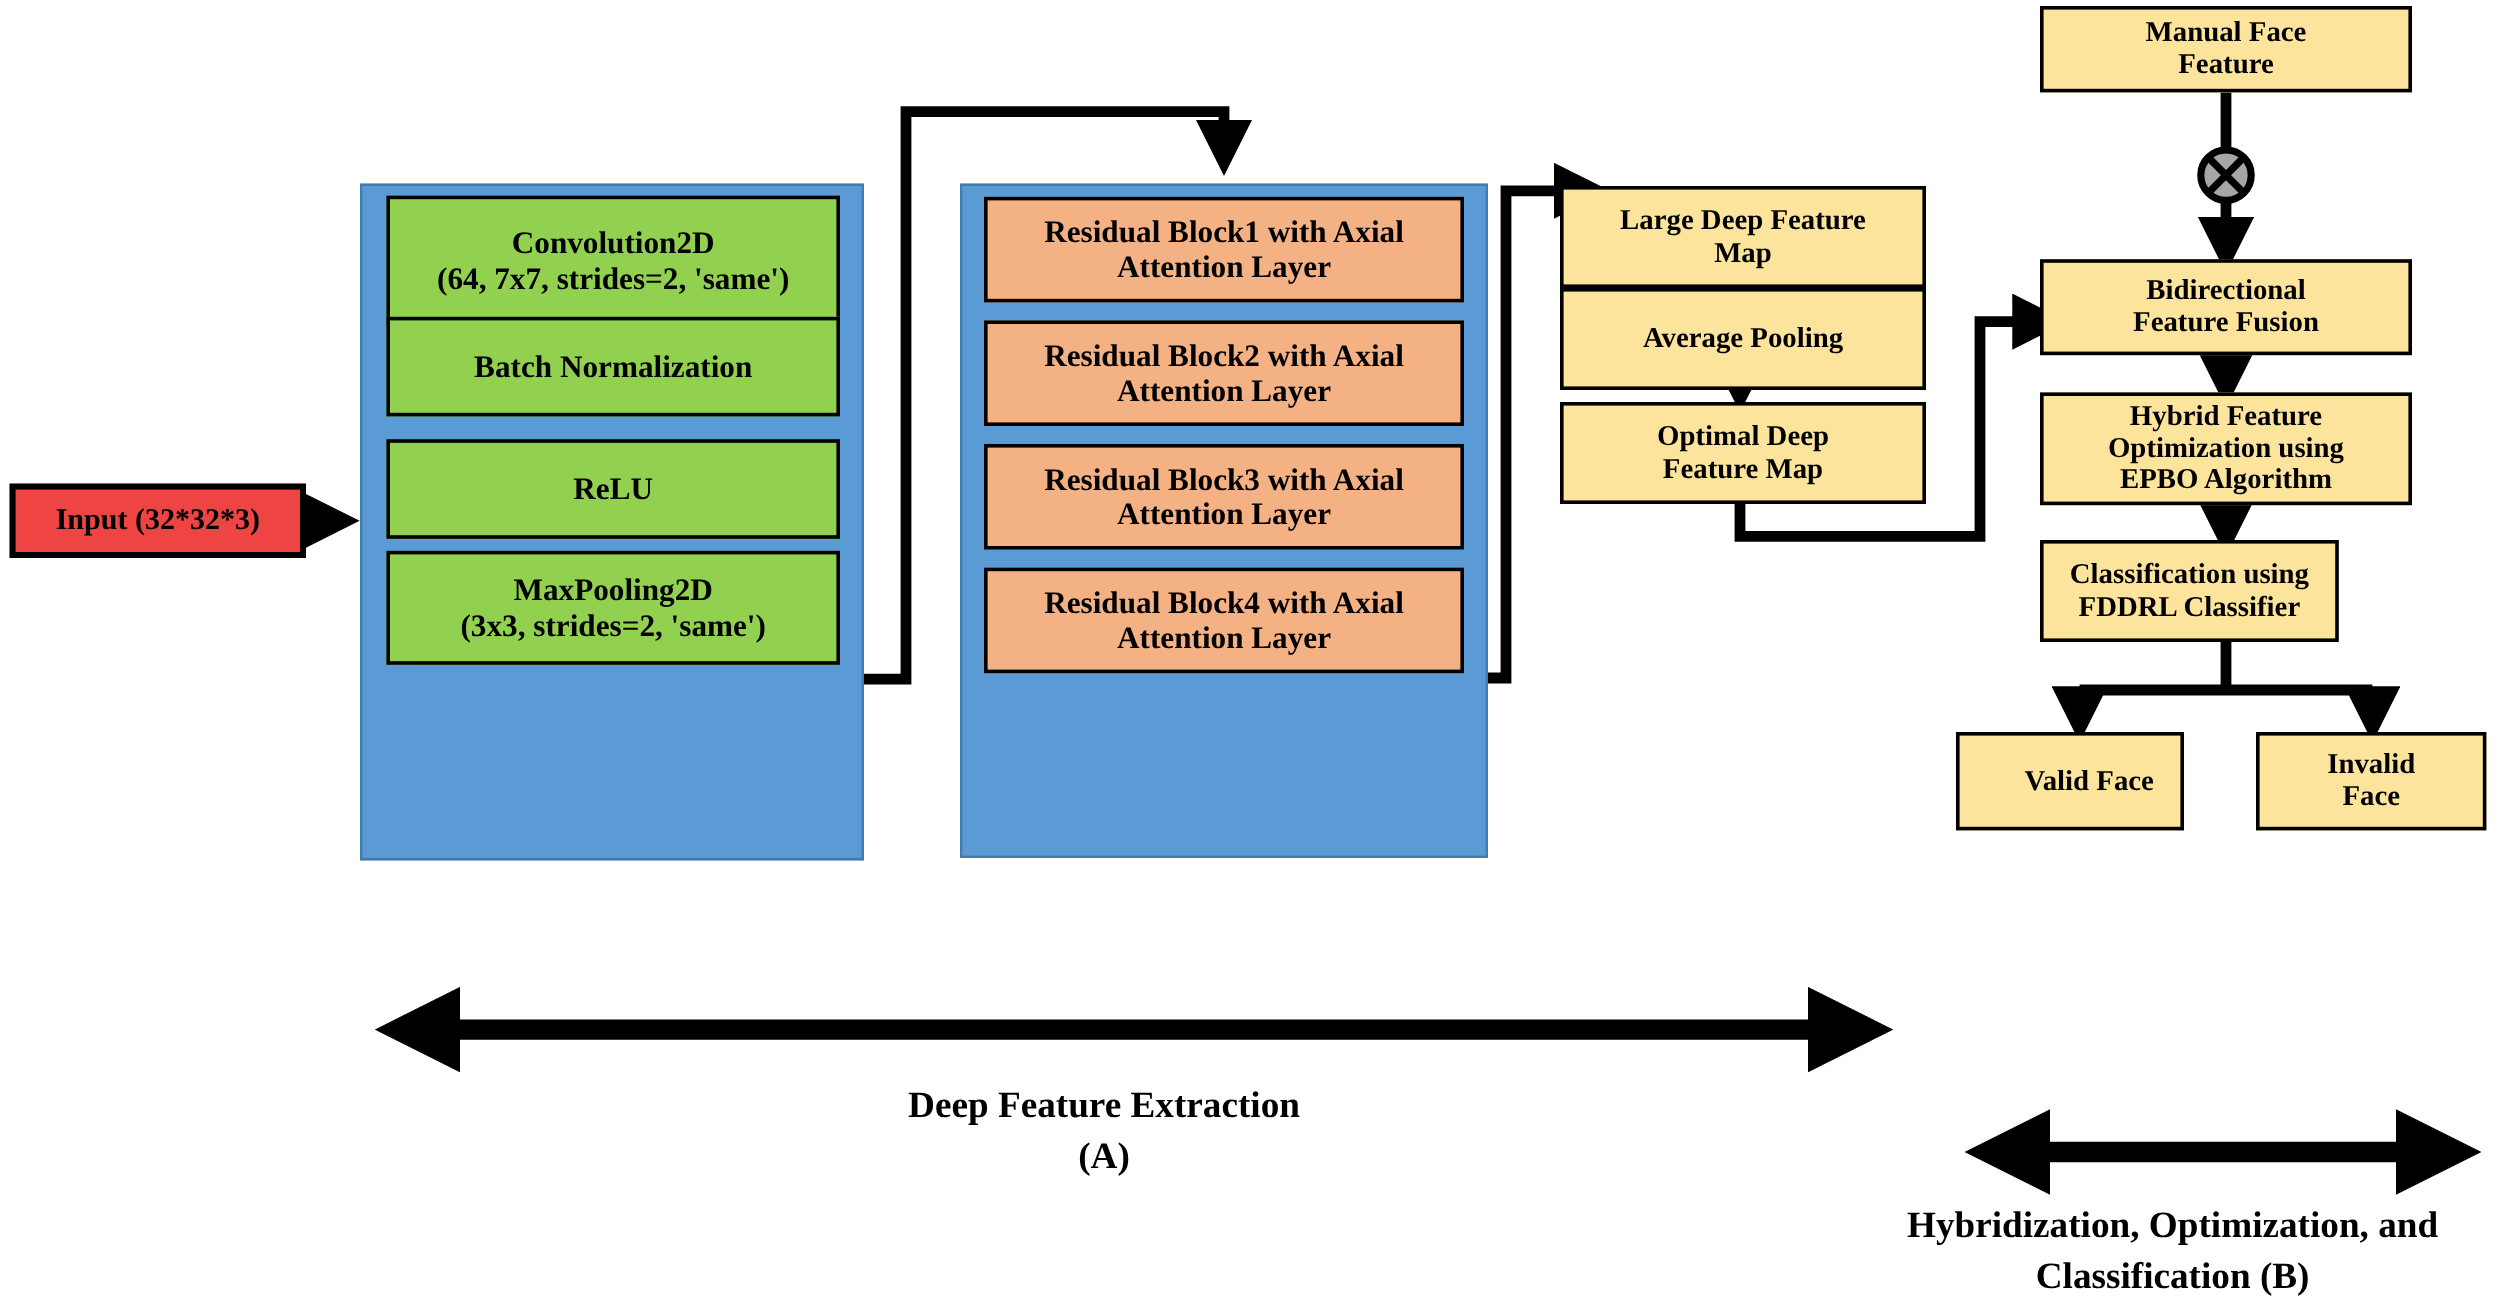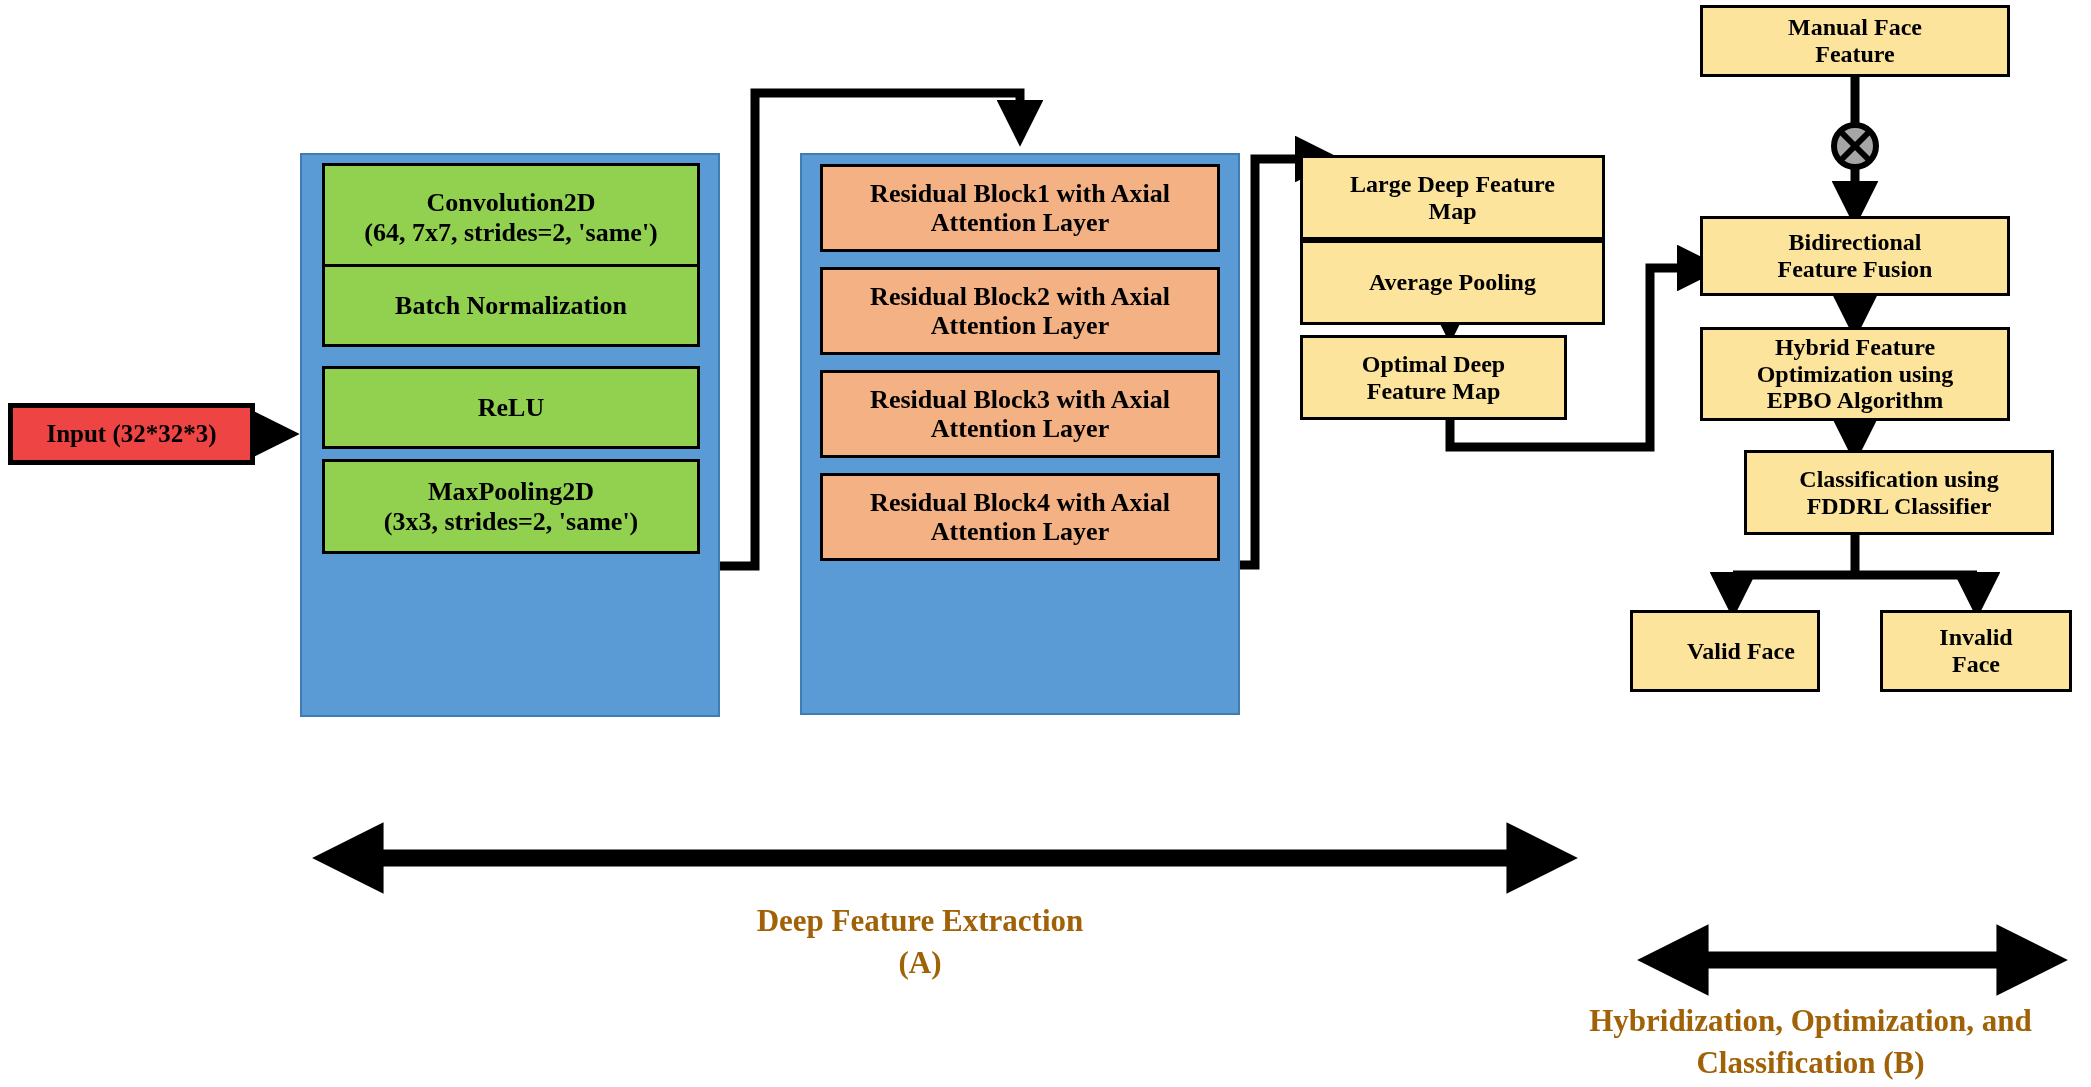--- a/index.html
+++ b/index.html
@@ -57,21 +57,21 @@
   }
   .orange {
     background: #ef4444;
     border: 5px solid #000000;
     font-size: 25px;
   }
   .caption {
     position: absolute;
     text-align: center;
     font-weight: bold;
-    color: #a16207;
+    color: #000000;
     font-size: 31px;
     line-height: 1.35;
     white-space: pre-line;
   }
   .xor-op {
     position: absolute;
     width: 52px;
     height: 52px;
     box-sizing: border-box;
   }
@@ -147,40 +147,40 @@
   <div class="node salmon" style="left:820px; top:267px; width:400px; height:88px;">Residual Block2 with Axial
 Attention Layer</div>
   <div class="node salmon" style="left:820px; top:370px; width:400px; height:88px;">Residual Block3 with Axial
 Attention Layer</div>
   <div class="node salmon" style="left:820px; top:473px; width:400px; height:88px;">Residual Block4 with Axial
 Attention Layer</div>
 
   <div class="node yellow" style="left:1300px; top:155px; width:305px; height:85px;">Large Deep Feature
 Map</div>
   <div class="node yellow" style="left:1300px; top:240px; width:305px; height:85px;">Average Pooling</div>
-  <div class="node yellow" style="left:1300px; top:335px; width:267px; height:85px;">Optimal Deep
+  <div class="node yellow" style="left:1300px; top:335px; width:305px; height:85px;">Optimal Deep
 Feature Map</div>
 
   <div class="node yellow" style="left:1700px; top:5px; width:310px; height:72px;">Manual Face
 Feature</div>
 
   <div class="xor-op" style="left:1829px; top:120px;">
     <svg viewBox="0 0 52 52" width="52" height="52" xmlns="http://www.w3.org/2000/svg">
       <circle cx="26" cy="26" r="21" fill="#a6a6a6" stroke="#000000" stroke-width="6"></circle>
       <line x1="12" y1="12" x2="40" y2="40" stroke="#000000" stroke-width="6"></line>
       <line x1="40" y1="12" x2="12" y2="40" stroke="#000000" stroke-width="6"></line>
     </svg>
   </div>
 
   <div class="node yellow" style="left:1700px; top:216px; width:310px; height:80px;">Bidirectional
 Feature Fusion</div>
   <div class="node yellow" style="left:1700px; top:327px; width:310px; height:94px;">Hybrid Feature
 Optimization using
 EPBO Algorithm</div>
-  <div class="node yellow" style="left:1700px; top:450px; width:310px; height:85px;margin-left:44px;">Classification using
+  <div class="node yellow" style="left:1700px; top:450px; width:249px; height:85px;">Classification using
 FDDRL Classifier</div>
 
   <div class="node yellow" style="left:1630px; top:610px; width:190px; height:82px;padding-left:32px;">Valid Face</div>
   <div class="node yellow" style="left:1880px; top:610px; width:192px; height:82px;">Invalid
 Face</div>
 
   <div class="caption" style="left:540px; top:900px; width:760px;">Deep Feature Extraction
 (A)</div>
   <div class="caption" style="left:1530px; top:1000px; width:561px;">Hybridization, Optimization, and
 Classification (B)</div>

